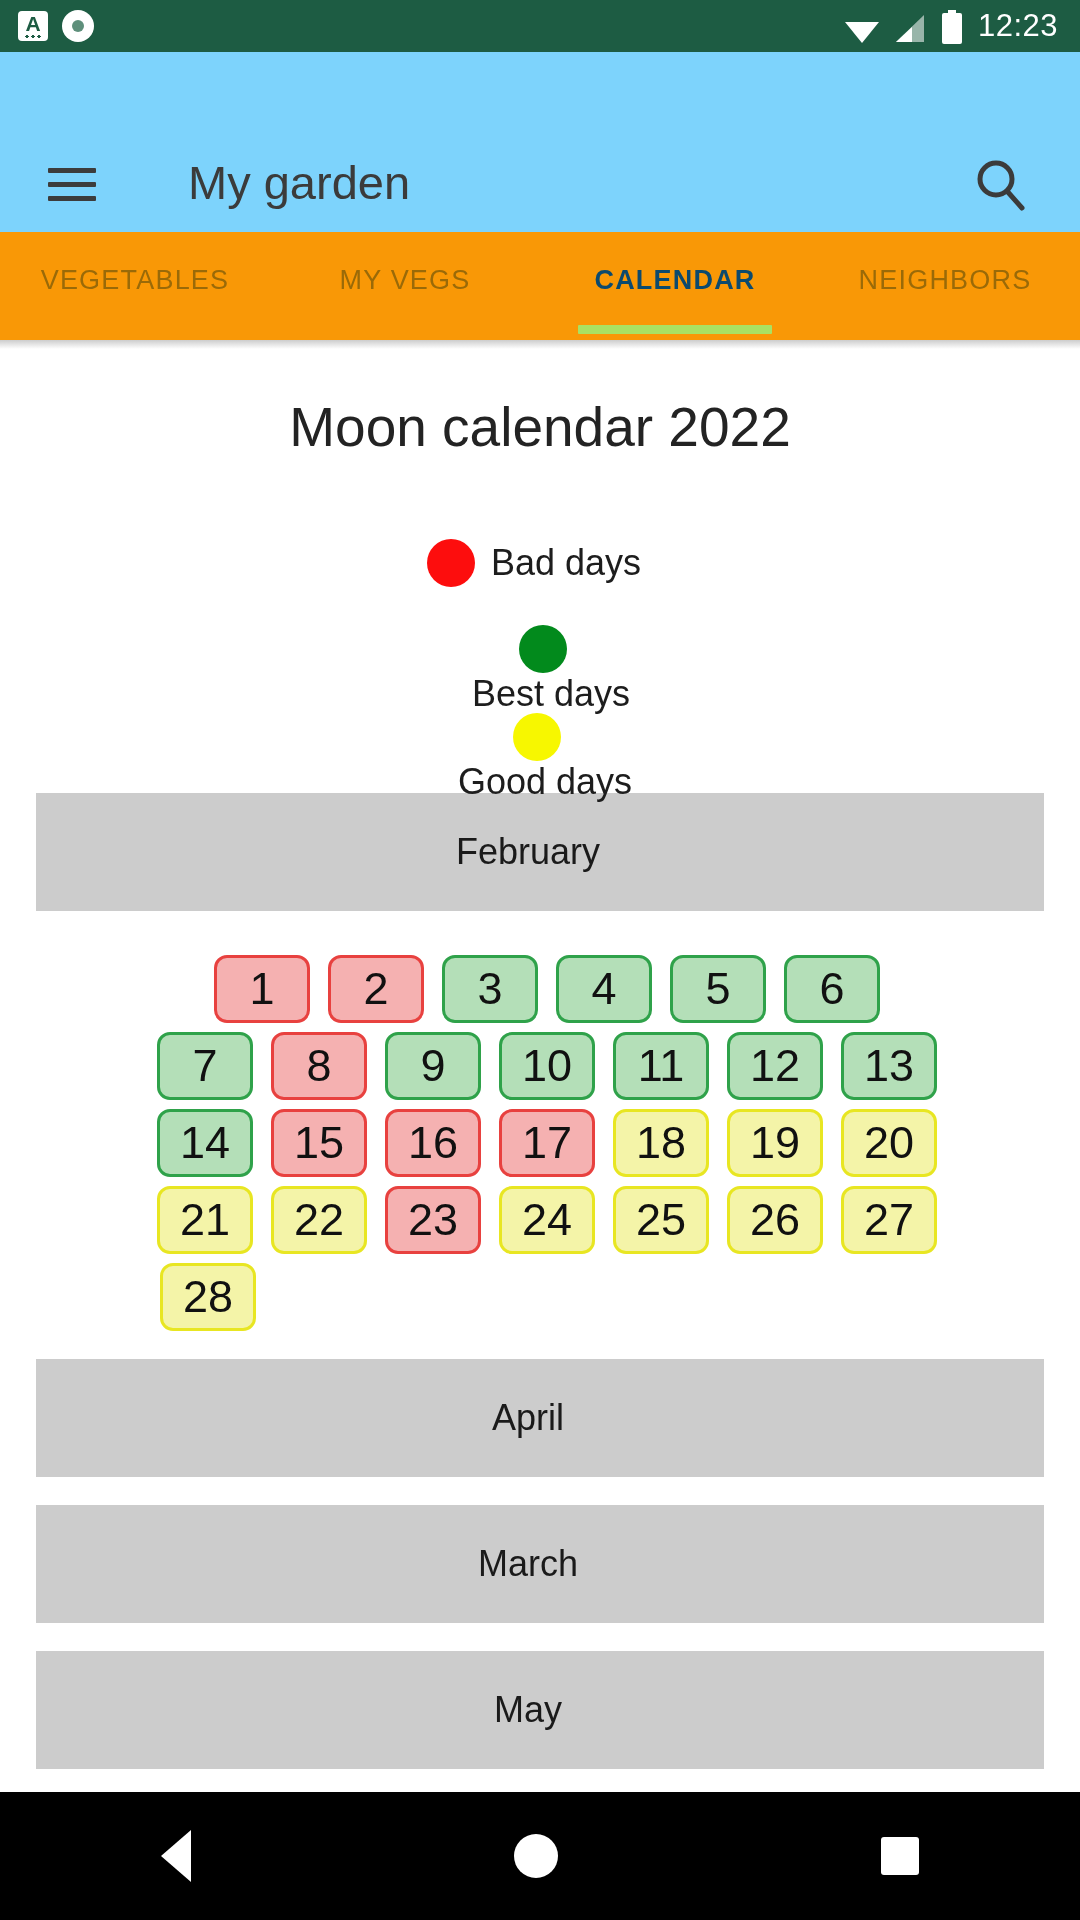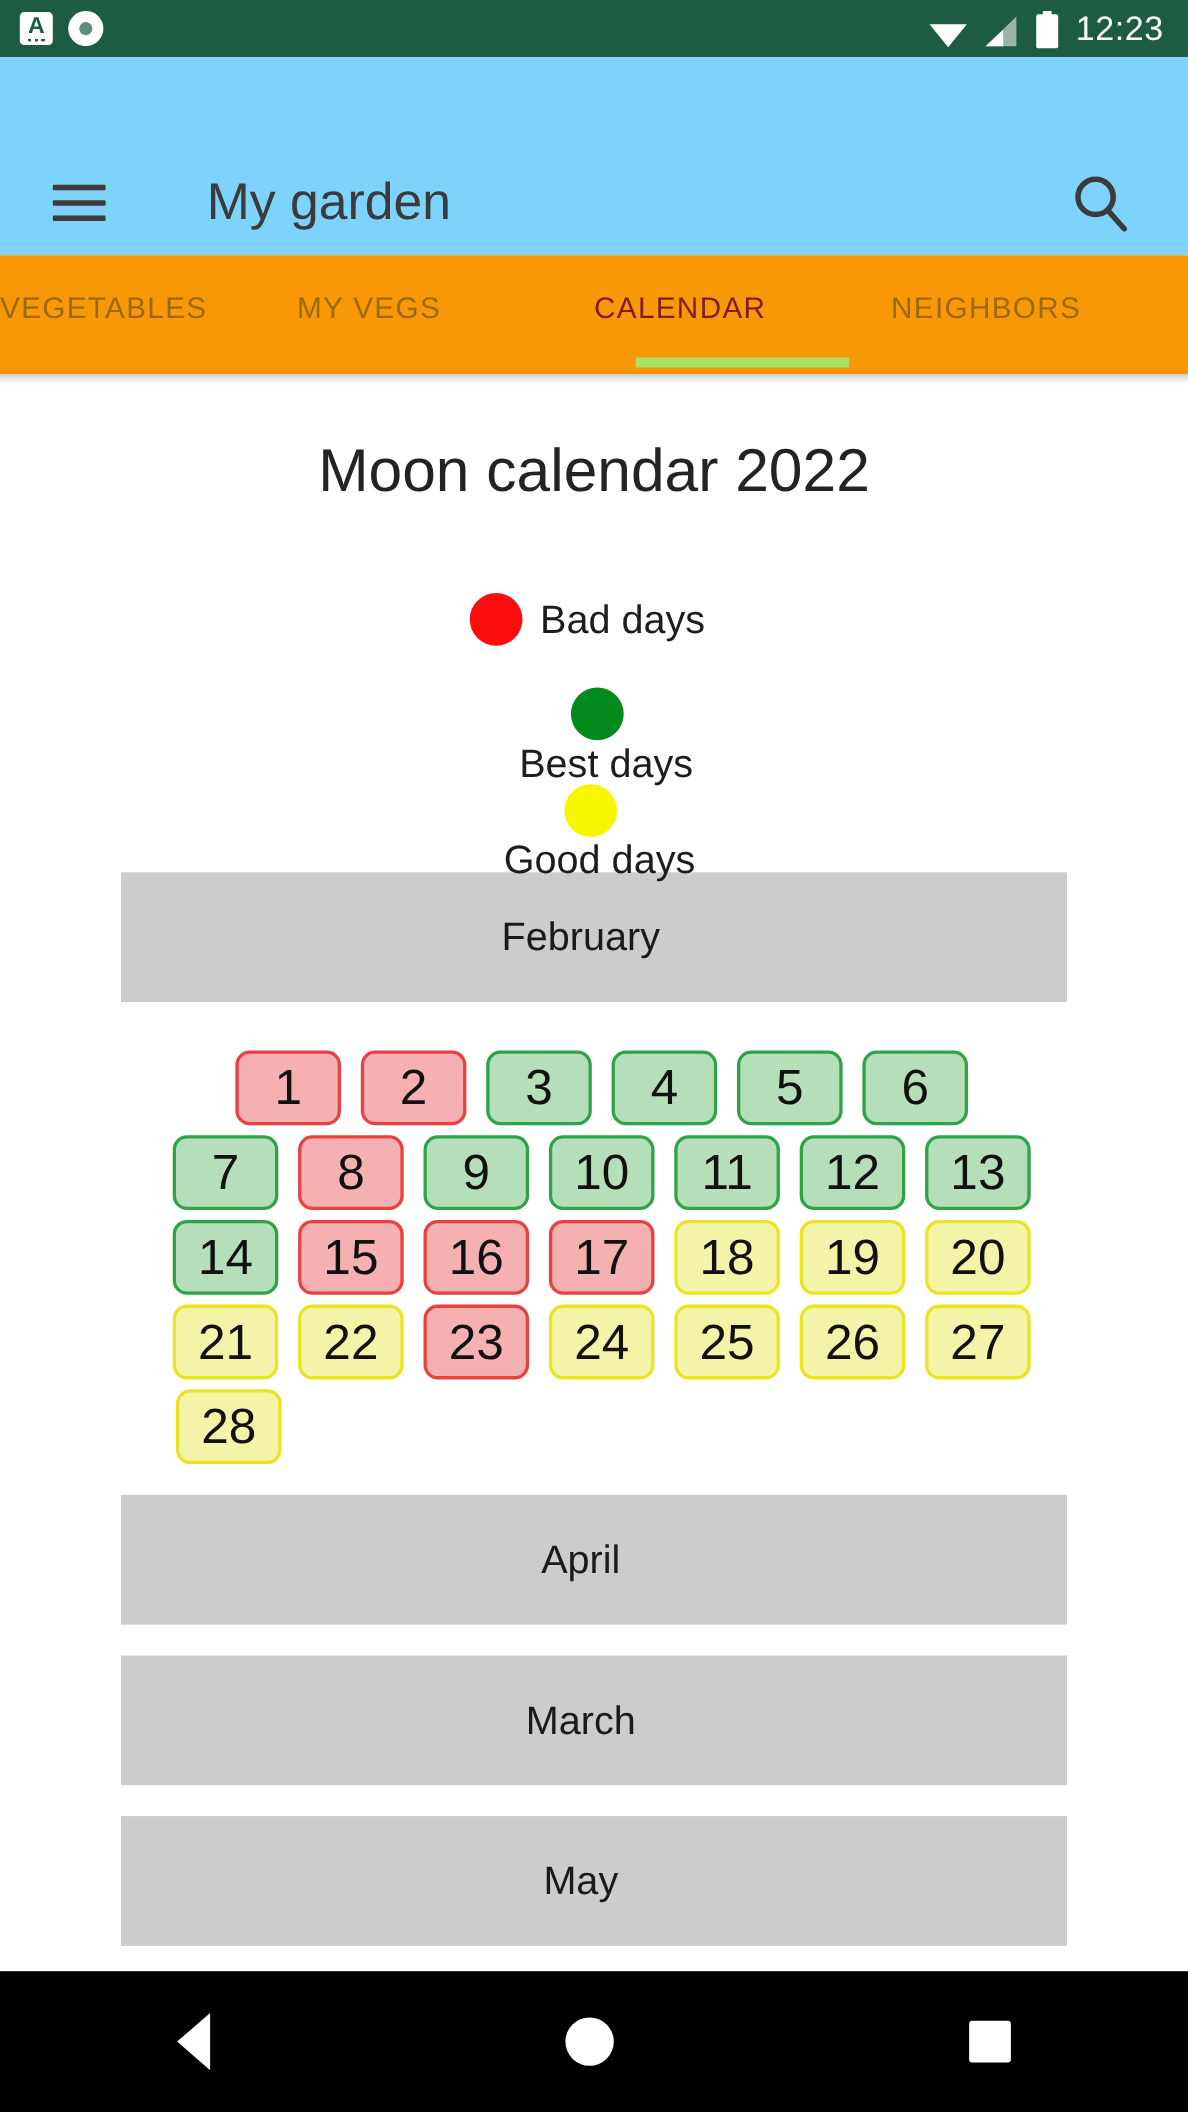--- a/index.html
+++ b/index.html
@@ -34,43 +34,43 @@
     background:#7dd3fc; }
   #hamburger { position:absolute; left:48px; top:116px; width:48px; height:34px; }
   #hamburger span { display:block; width:48px; height:5px; background:#3c3c3c;
     border-radius:1px; margin-bottom:9px; }
   #apptitle { position:absolute; left:188px; top:103px; font-size:47px; color:#3b3b3b; }
   #searchbtn { position:absolute; right:52px; top:104px; width:56px; height:56px; }
 
   
   #tabs { position:absolute; left:0; top:232px; width:1080px; height:108px;
     background:#f99806; display:flex; align-items:flex-start; }
-  .tab { flex:1; text-align:left; font-size:27px; letter-spacing:1.2px;
+  .tab { flex:1; text-align:center; font-size:27px; letter-spacing:1.2px;
     color:#9a6a08; padding-top:33px; position:relative; height:108px; }
-  .tab.active { color:#7f1d1d; font-weight:normal; }
+  .tab.active { color:#0c4a6e; font-weight:bold; }
   .tab .bar { position:absolute; left:14%; right:14%; bottom:6px; height:9px;
     background:#aae162; display:none; border-radius:1px; }
   .tab.active .bar { display:block; }
   #tabshadow { position:absolute; left:0; top:340px; width:1080px; height:9px;
     background:linear-gradient(#cdcdcd,#ffffff); }
 
   
   #content { position:absolute; left:0; top:349px; width:1080px; height:1443px;
     background:#fff; overflow:hidden; }
   #pagetitle { text-align:center; font-size:55px; color:#232323; margin-top:46px; }
 
   #legend { margin-top:42px; display:flex; flex-direction:column; align-items:center; }
   .legend-row { display:flex; align-items:center; height:52px;margin-top:36px; }
   .legend-dot { width:48px; height:48px; border-radius:50%; flex:none; }
   .legend-label { font-size:36px; color:#1d1d1d; margin-left:16px; white-space:nowrap; }
   .legend-row.r0 { margin-left:-12px; }
   .legend-row.r1 { margin-left:6px;flex-direction:column; }
   .legend-row.r2 { margin-left:-6px;flex-direction:column; }
 
-  .month-bar { margin:0 auto; margin-top:28px; width:860px; height:118px;
+  .month-bar { margin:0 auto; margin-top:28px; width:1008px; height:118px;
     background:#cccccc; display:flex; align-items:center; justify-content:center; }
   .month-bar .mlabel { font-size:36px; color:#1a1a1a; position:relative; left:-12px; }
 
   #feb-grid { margin-top:44px; padding-left:14px; }
   .day-row { display:flex; justify-content:center; margin-bottom:9px; }
   .day-row.left { justify-content:flex-start; padding-left:137px; }
   .day-chip { width:96px; height:68px; margin:0 9px; border-radius:13px;
     display:flex; align-items:center; justify-content:center;
     font-size:45px; color:#111; border:3px solid #000; }
   .day-chip.bad  { background:#f5b1b1; border-color:#e8413f; }

